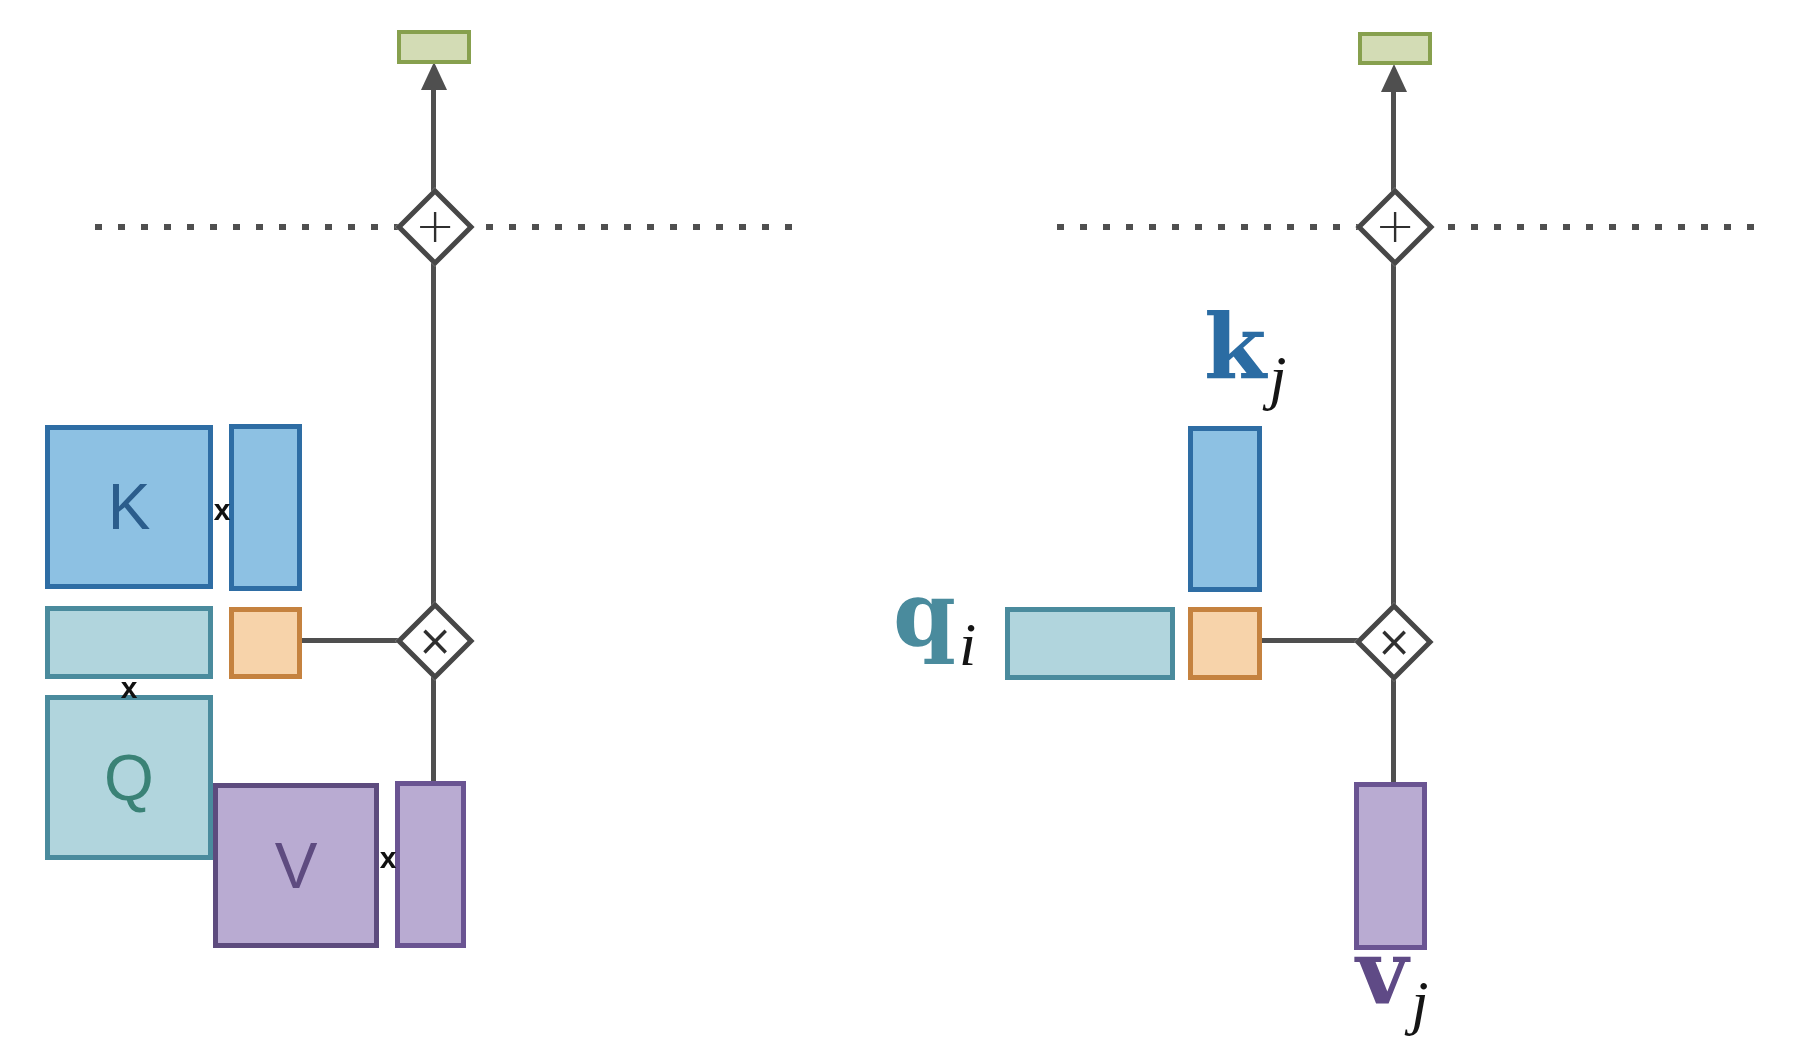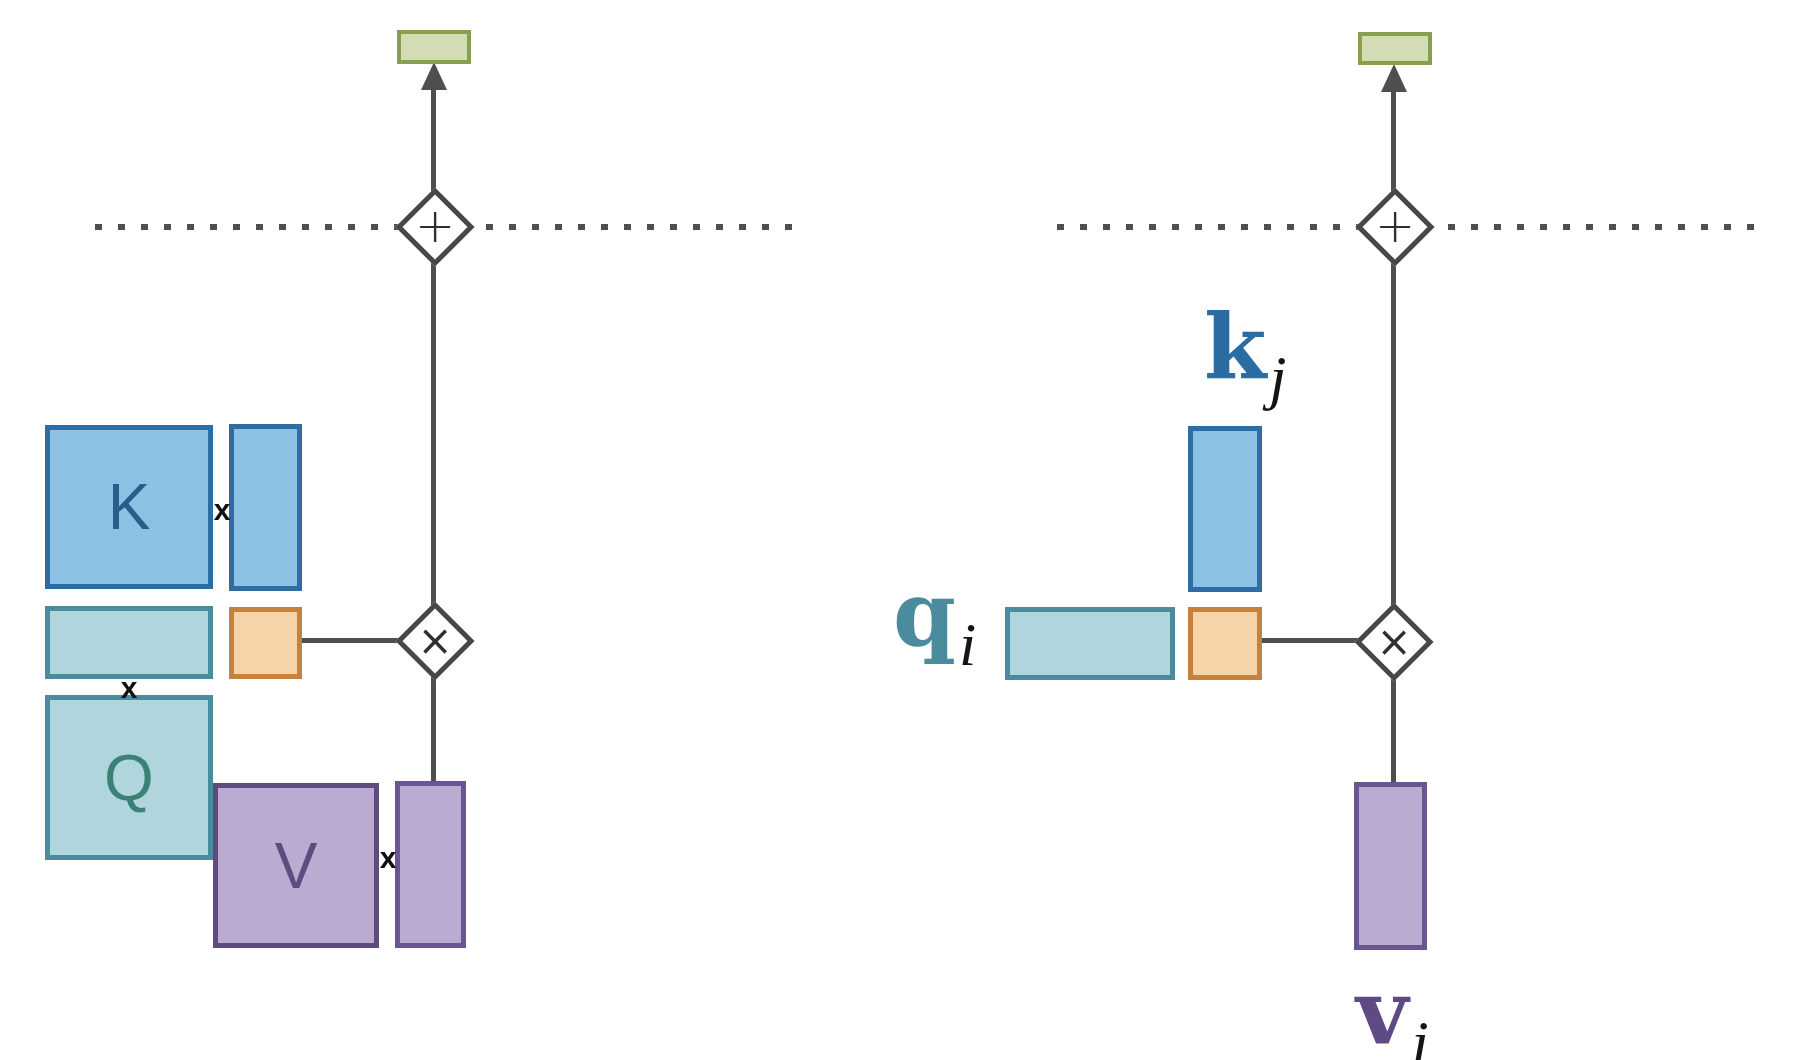--- a/index.html
+++ b/index.html
@@ -139,18 +139,18 @@
     </div>
     <div class="box blue" style="left:1188px; top:426px; width:74px; height:166px;"></div>
 
     <div class="mlabel" style="left:893px; top:568px; color:var(--q-vec-label);">
       <span>q</span><span class="sub">i</span>
     </div>
     <div class="box teal" style="left:1005px; top:607px; width:170px; height:73px;"></div>
     <div class="box orange" style="left:1188px; top:607px; width:74px; height:73px;"></div>
 
     <div class="box purple" style="left:1354px; top:782px; width:73px; height:168px;"></div>
-    <div class="mlabel" style="left:1356px; top:966px; color:var(--v-vec-label);">
+    <div class="mlabel" style="left:1356px; top:926px; color:var(--v-vec-label);">
       <span>v</span><span class="sub">j</span>
     </div>
   </section>
 
 </div>
 
 </body></html>

